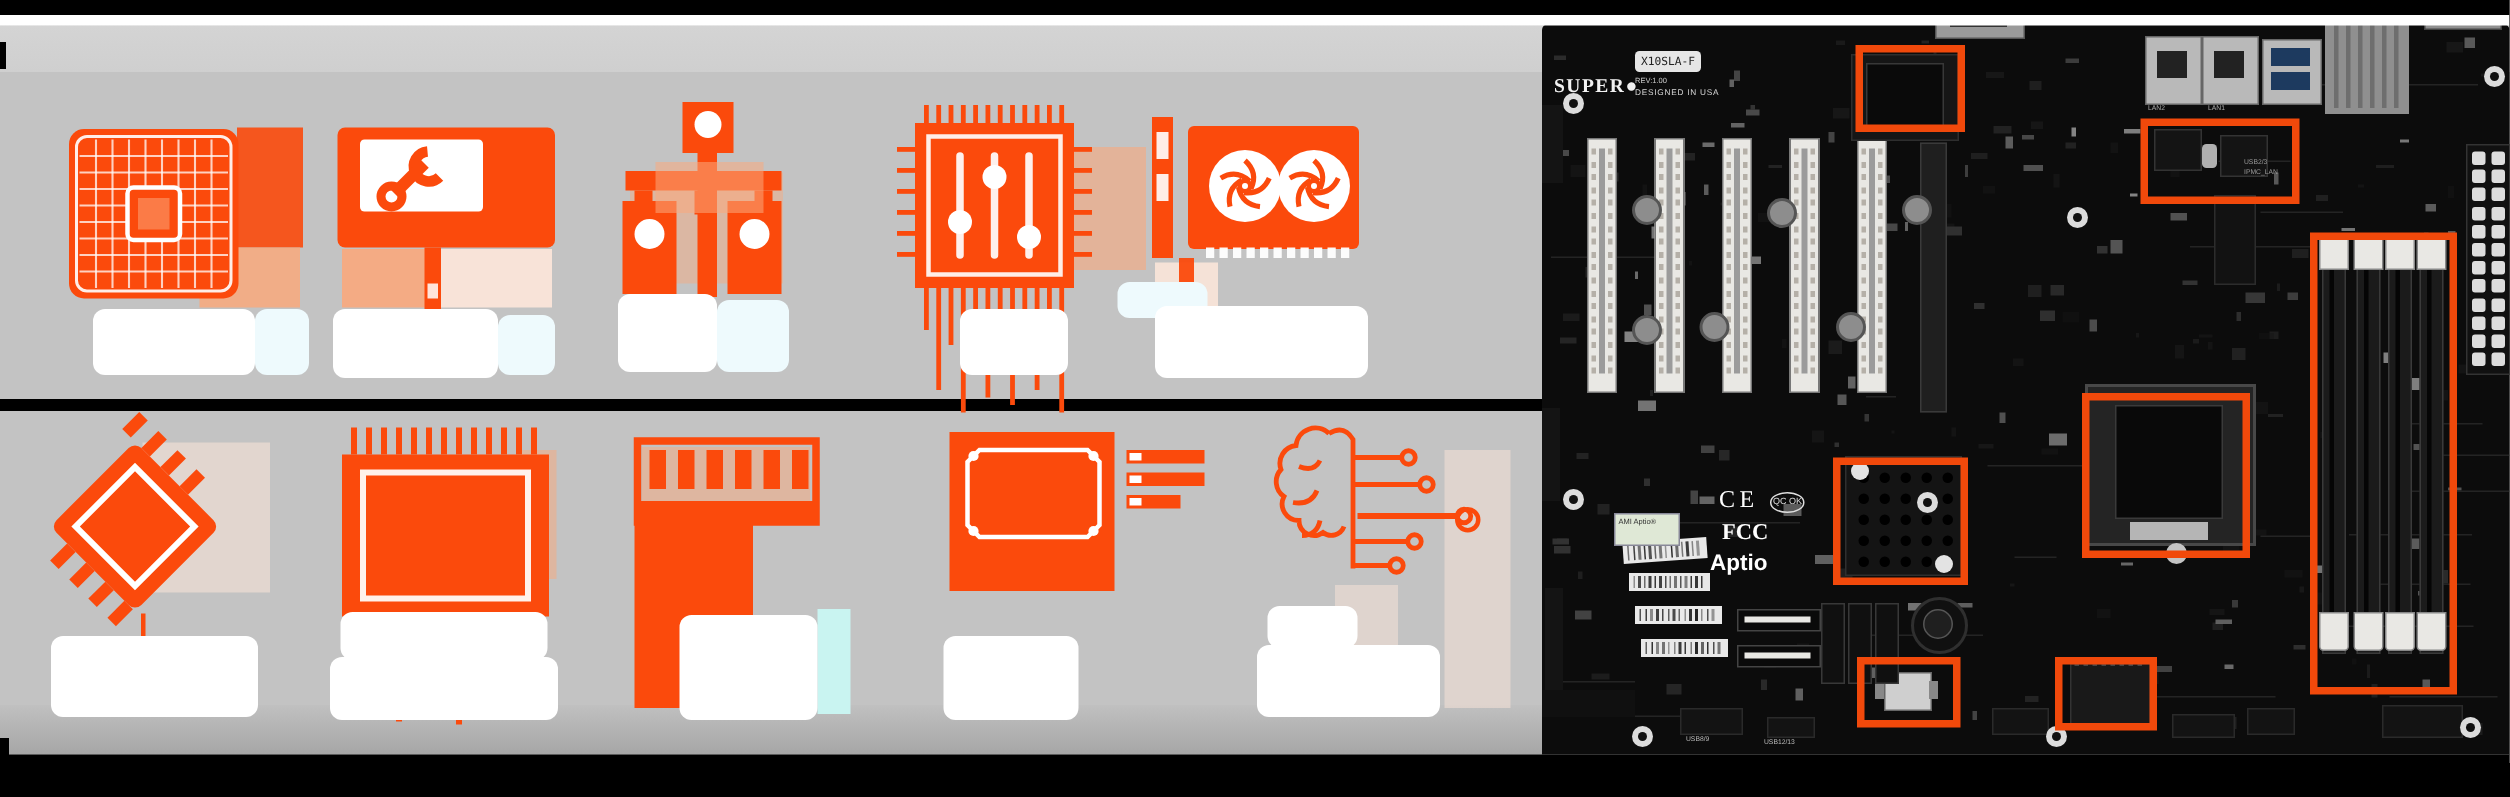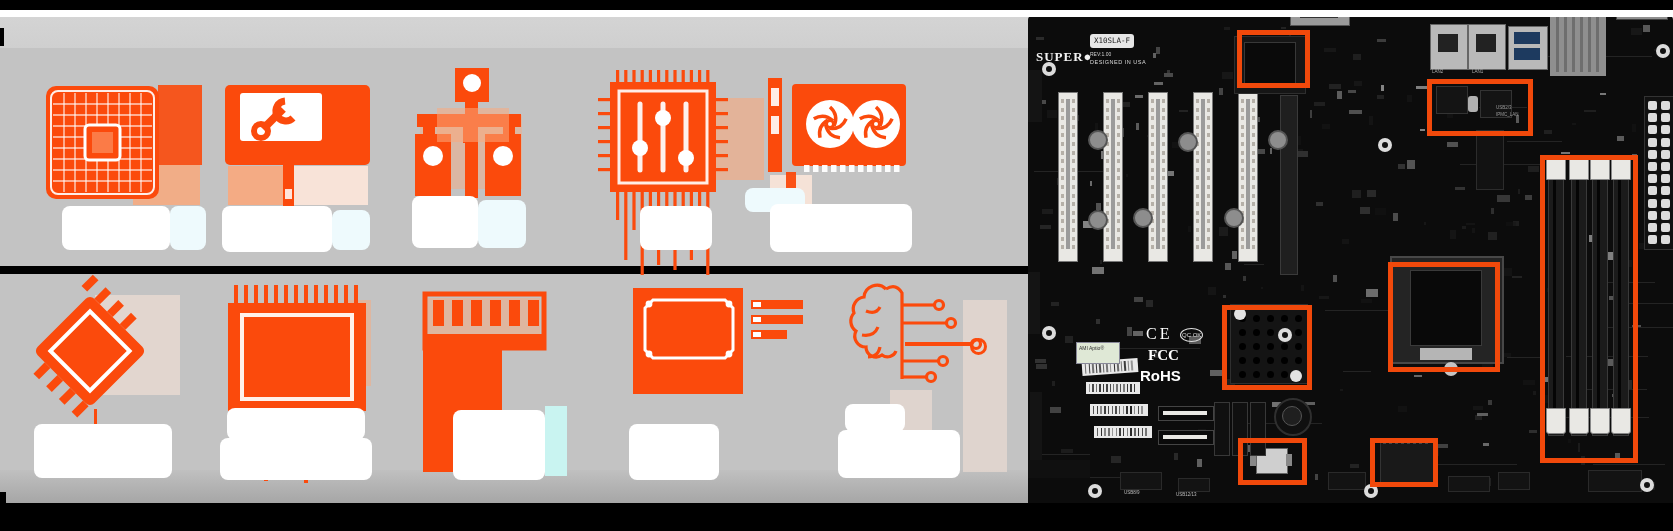--- a/index.html
+++ b/index.html
@@ -994,21 +994,21 @@
       </div>
       <div class="btxt" style="left: 8px; top: 40px; font-family: &quot;Liberation Serif&quot;, serif; font-weight: bold; font-size: 13px; letter-spacing: 1px; color: rgb(242, 242, 242);">SUPER●</div>
       <div class="abs" style="left: 62px; top: 24px; width: 44px; height: 14px; background: rgb(230, 230, 230); border-radius: 3px;">
         <span style="font-size:7.5px;color:#222;display:block;text-align:center;line-height:14px;font-family:'DejaVu Sans Mono',monospace;">X10SLA-F</span>
       </div>
       <div class="btxt" style="left: 62px; top: 42px; font-size: 5px; color: rgb(207, 207, 207);">REV:1.00</div>
       <div class="btxt" style="left: 62px; top: 50px; font-size: 5.5px; color: rgb(216, 216, 216); letter-spacing: 0.5px;">DESIGNED IN USA</div>
       <div class="btxt" style="left: 118px; top: 316px; font-family: &quot;Liberation Serif&quot;, serif; font-size: 16px; color: rgb(255, 255, 255); letter-spacing: 3px;">CE</div>
       <div class="btxt" style="left: 152px; top: 318px; font-size: 6px; color: rgb(221, 221, 221); border: 1px solid rgb(221, 221, 221); border-radius: 50%; padding: 3px 1px;">QC OK</div>
       <div class="btxt" style="left: 120px; top: 338px; font-family: &quot;Liberation Serif&quot;, serif; font-weight: bold; font-size: 15px; color: rgb(255, 255, 255);">FCC</div>
-      <div class="btxt" style="left: 112px; top: 358px; font-weight: bold; font-size: 15px; color: rgb(255, 255, 255);">RoHS</div>
+      <div class="btxt" style="left: 112px; top: 358px; font-weight: bold; font-size: 15px; color: rgb(255, 255, 255);">Aptio</div>
       <div class="btxt" style="left: 404px; top: 60px; font-size: 4.5px; color: rgb(170, 170, 170);">LAN2</div>
       <div class="btxt" style="left: 444px; top: 60px; font-size: 4.5px; color: rgb(170, 170, 170);">LAN1</div>
       <div class="btxt" style="left: 468px; top: 96px; font-size: 4.5px; color: rgb(153, 153, 153);">USB2/3</div>
       <div class="btxt" style="left: 468px; top: 103px; font-size: 4.5px; color: rgb(153, 153, 153);">IPMC_LAN</div>
       <div class="btxt" style="left: 96px; top: 481px; font-size: 4.5px; color: rgb(187, 187, 187);">USB8/9</div>
       <div class="btxt" style="left: 148px; top: 483px; font-size: 4.5px; color: rgb(187, 187, 187);">USB12/13</div>
       <div class="callout" style="left: 209px; top: 20px; width: 73px; height: 58px;"></div>
       <div class="callout" style="left: 399px; top: 69px; width: 106px; height: 57px;"></div>
       <div class="callout" style="left: 512px; top: 145px; width: 98px; height: 308px;"></div>
       <div class="callout" style="left: 360px; top: 252px; width: 112px; height: 110px;"></div>

